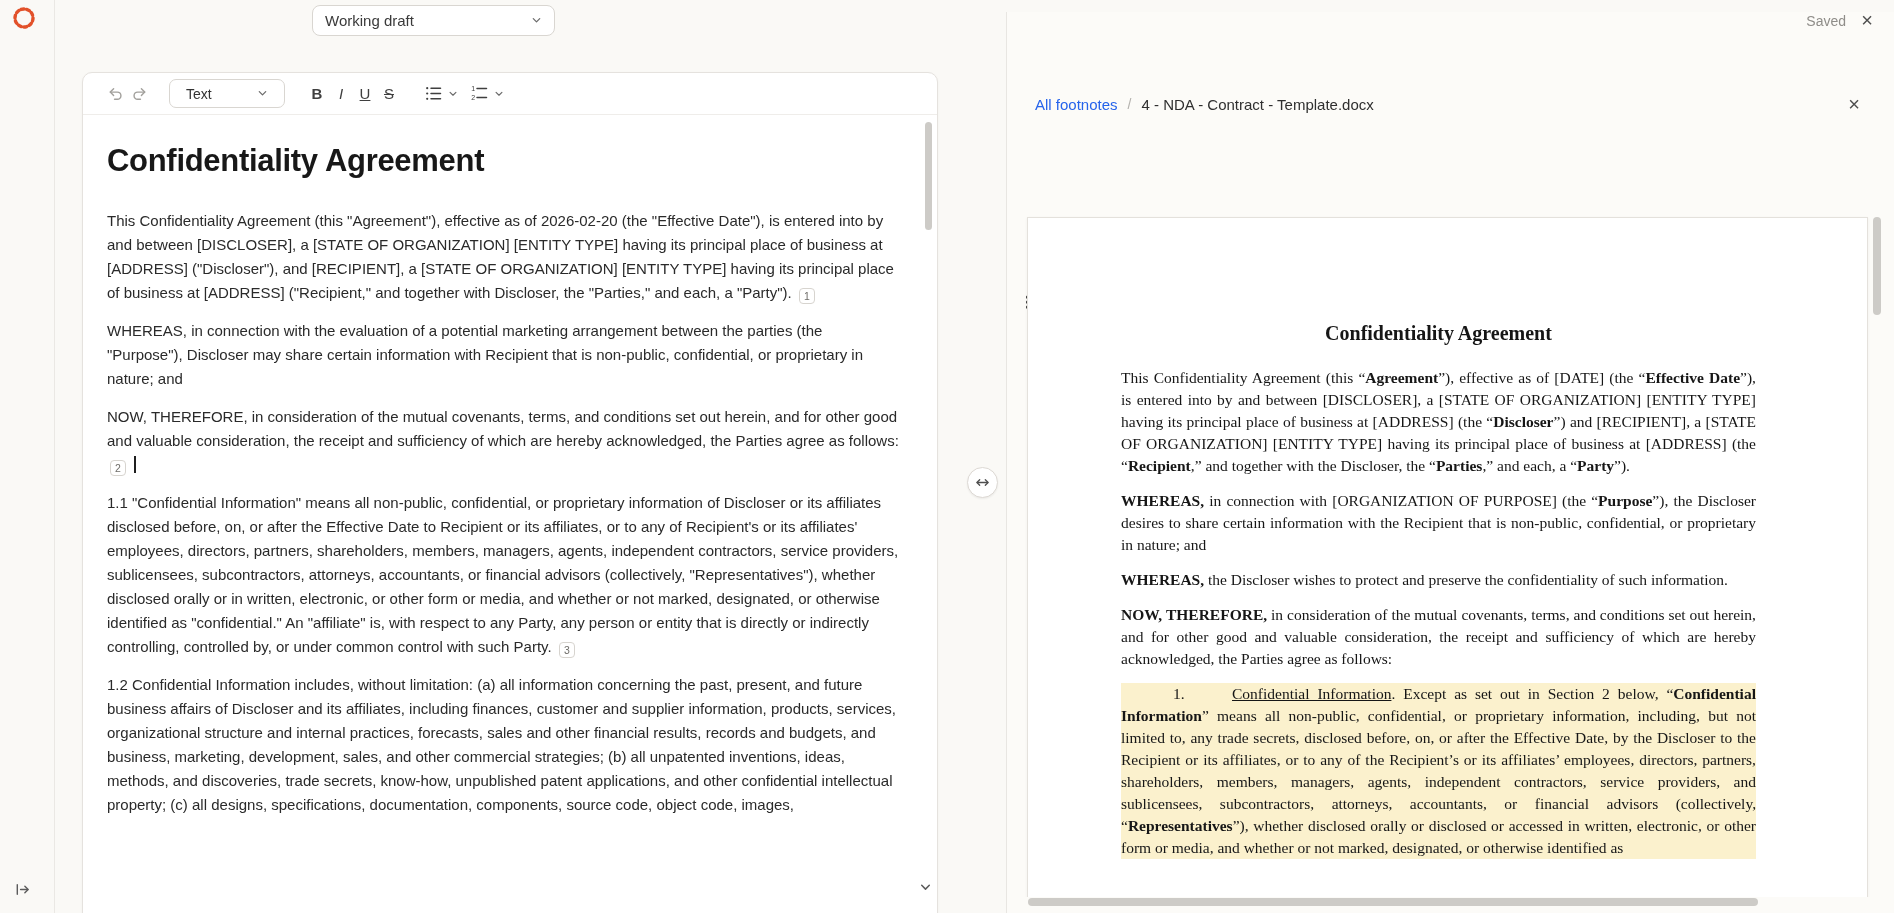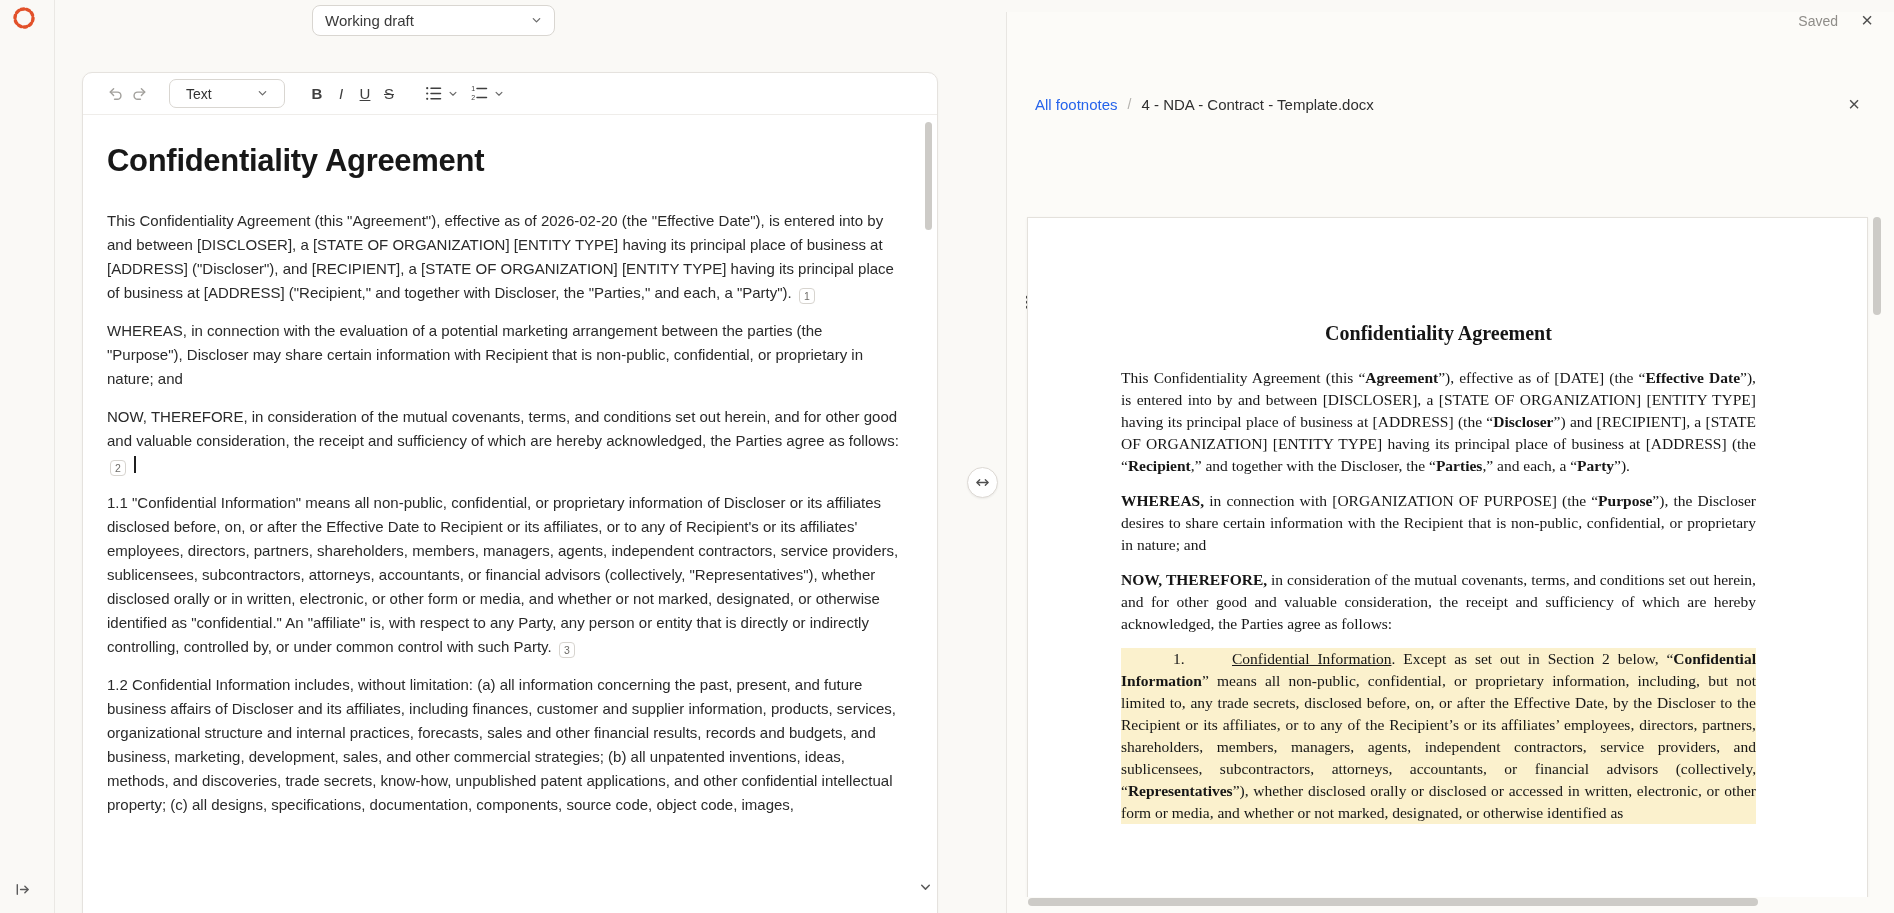--- a/index.html
+++ b/index.html
@@ -15,21 +15,21 @@
   
   .left-rail { position: absolute; left: 0; top: 0; width: 55px; height: 100%; border-right: 1px solid #eae8e4; }
   .app-logo { position: absolute; left: 11px; top: 5px; width: 26px; height: 26px; }
   .expand-btn { position: absolute; left: 14px; bottom: 12px; width: 20px; height: 20px; color: #5c5c5c; }
 
   
   .version-select { position: absolute; left: 312px; top: 5px; width: 243px; height: 31px; background: #fff;
     border: 1px solid #d9d6d1; border-radius: 8px; display: flex; align-items: center; padding: 8px 12px;
     font-size: 15px; color: #3a3a3a; z-index: 20; }
   .version-select .chev { margin-left: auto; display: flex; color: #6b6b6b; }
-  .saved-label { position: absolute; top: 13px; right: 56px; font-size: 14px; color: #8f8d89; z-index: 20; }
+  .saved-label { position: absolute; top: 13px; right: 48px; font-size: 14px; color: #8f8d89; z-index: 20; }
   .topbar-close { position: absolute; top: 7px; right: 14px; width: 26px; height: 26px; text-align: center;
     line-height: 26px; font-size: 20px; color: #4f4f4f; z-index: 20; }
 
   
   .editor-card { position: absolute; left: 82px; top: 72px; width: 856px; height: 870px; background: #fff;
     border: 1px solid #e5e2de; border-radius: 10px; box-shadow: 0 1px 3px rgba(0,0,0,.04); }
   .editor-toolbar { display: flex; align-items: center; height: 42px; border-bottom: 1px solid #efedea; padding-left: 20px; }
   .tbtn { width: 24px; height: 26px; display: flex; align-items: center; justify-content: center; color: #3f3f3f; border-radius: 5px; }
   .tbtn.dim { color: #a2a09c; }
   .style-select { width: 116px; height: 29px; border: 1px solid #d9d6d1; border-radius: 7px; display: flex;
@@ -282,20 +282,21 @@
             </svg>
         </span>
       </div>
     </div>
 
     <div class="pv-viewport" data-interactable="false">
       <div class="pv-page" data-interactable="false">
         <h1 data-interactable="false">Confidentiality Agreement</h1>
         <p data-interactable="false"><span>This Confidentiality Agreement (this “</span><span class="seg-b">Agreement</span><span>”), effective as of [DATE] (the “</span><span class="seg-b">Effective Date</span><span>”), is entered into by and between [DISCLOSER], a [STATE OF ORGANIZATION] [ENTITY TYPE] having its principal place of business at [ADDRESS] (the “</span><span class="seg-b">Discloser</span><span>”) and [RECIPIENT], a [STATE OF ORGANIZATION] [ENTITY TYPE] having its principal place of business at [ADDRESS] (the “</span><span class="seg-b">Recipient</span><span>,” and together with the Discloser, the “</span><span class="seg-b">Parties</span><span>,” and each, a “</span><span class="seg-b">Party</span><span>”).</span></p>
         <p data-interactable="false"><span class="seg-b">WHEREAS,</span><span> in connection with [ORGANIZATION OF PURPOSE] (the “</span><span class="seg-b">Purpose</span><span>”), the Discloser desires to share certain information with the Recipient that is non-public, confidential, or proprietary in nature; and</span></p>
+        <p data-interactable="false"><span class="seg-b">WHEREAS,</span><span> the Discloser wishes to protect and preserve the confidentiality of such information.</span></p>
         <p data-interactable="false"><span class="seg-b">NOW, THEREFORE,</span><span> in consideration of the mutual covenants, terms, and conditions set out herein, and for other good and valuable consideration, the receipt and sufficiency of which are hereby acknowledged, the Parties agree as follows:</span></p>
         <p class="hl" data-interactable="true"><span>1.&nbsp;&nbsp;&nbsp;&nbsp;&nbsp;&nbsp;</span><span class="seg-u">Confidential Information</span><span>. Except as set out in Section 2 below, “</span><span class="seg-b">Confidential Information</span><span>” means all non-public, confidential, or proprietary information, including, but not limited to, any trade secrets, disclosed before, on, or after the Effective Date, by the Discloser to the Recipient or its affiliates, or to any of the Recipient’s or its affiliates’ employees, directors, partners, shareholders, members, managers, agents, independent contractors, service providers, and sublicensees, subcontractors, attorneys, accountants, or financial advisors (collectively, “</span><span class="seg-b">Representatives</span><span>”), whether disclosed orally or disclosed or accessed in written, electronic, or other form or media, and whether or not marked, designated, or otherwise identified as</span></p>
       </div>
     </div>
 
     <div class="pv-vscroll" data-interactable="true"></div>
     <div class="pv-hscroll" data-interactable="true"></div>
   </div>
 
 </div>

